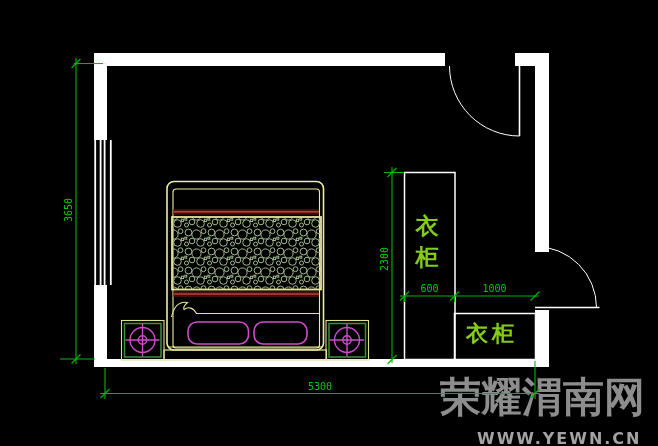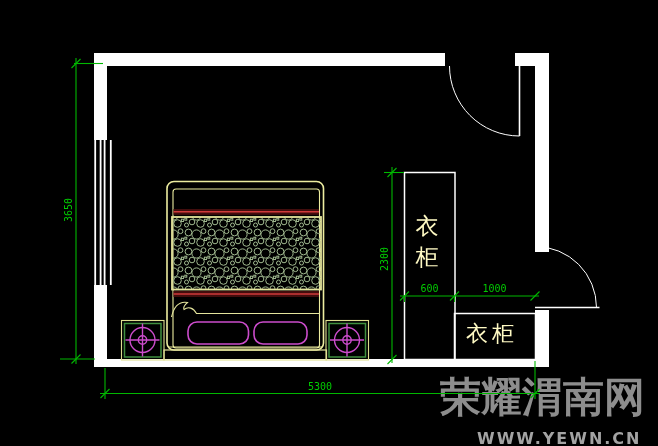--- a/index.html
+++ b/index.html
@@ -3,21 +3,21 @@
 <meta charset="utf-8">
 <style>
   html,body{margin:0;padding:0;background:#000;}
   #canvas{
     position:relative;width:658px;height:446px;background:#000;
     overflow:hidden;font-family:"DejaVu Sans",sans-serif;
   }
   #plan-svg{position:absolute;left:0;top:0;z-index:2;}
   .cad-text{position:absolute;z-index:3;}
   .wardrobe-label{
-    color:#fef9c3;font-weight:normal;font-family:"DejaVu Sans",sans-serif;
+    color:#84cc16;font-weight:bold;font-family:"DejaVu Sans",sans-serif;
   }
   #wardrobe-tall-label{
     left:412px;top:211px;width:30px;font-size:23px;line-height:31px;
     text-align:center;word-break:break-all;
   }
   #wardrobe-low-label{
     left:466px;top:322px;font-size:22px;line-height:24px;letter-spacing:4px;
   }
   #watermark{position:absolute;z-index:1;left:0;top:0;width:580px;height:446px;}
   #watermark-name{

